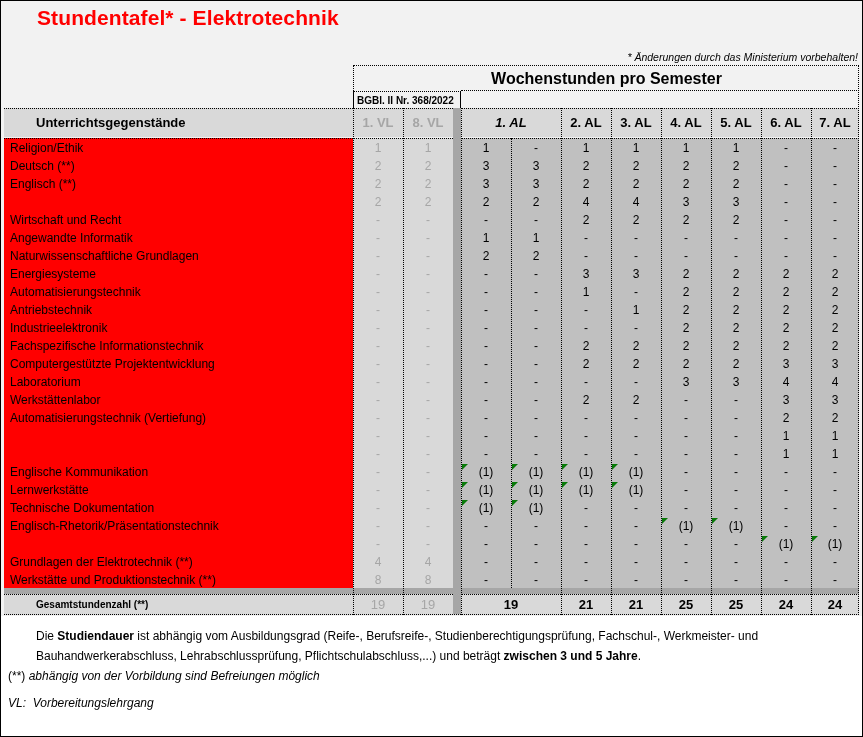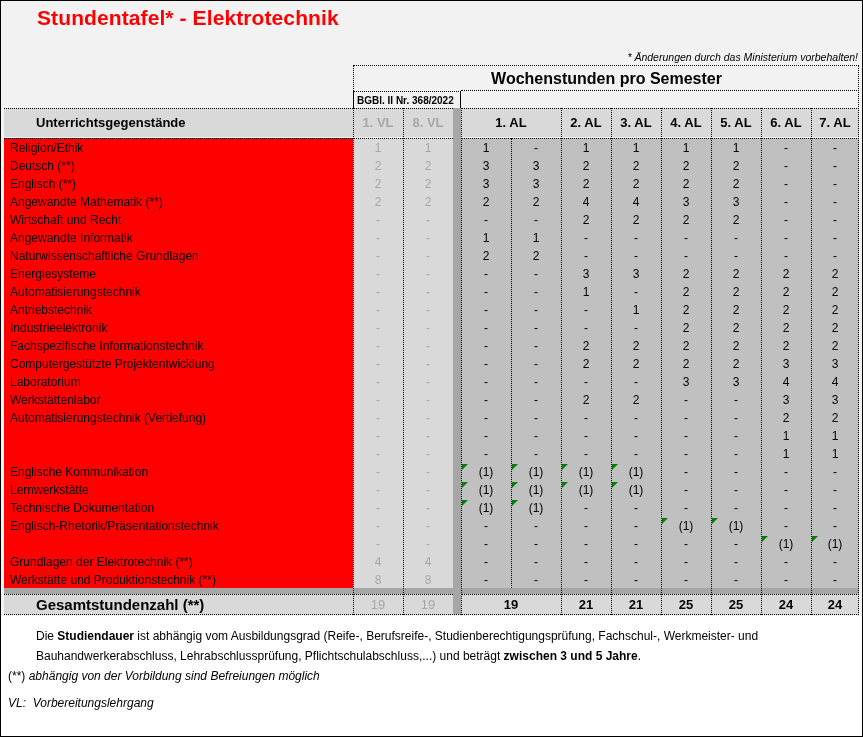--- a/index.html
+++ b/index.html
@@ -108,21 +108,21 @@
   }
   .vline.al-split { top: 138px; height: 450px; }
   .hline { position: absolute; height: 0; border-top: 1px dotted #000; }
   .total-cell {
     position: absolute; top: 594px; height: 21px; line-height: 21px;
     text-align: center; font-size: 13px; font-weight: bold;
   }
   .total-cell.vl { color: #a6a6a6; font-weight: normal; }
   .total-label {
     position: absolute; left: 36px; top: 594px; height: 30px; line-height: 21px;
-    font-size: 15px; font-weight: bold;
+    font-size: 10px; font-weight: bold;
   }
   .footer-bg {
     left: 1px; top: 616px; width: 861px; height: 120px; background: #ffffff;
   }
   .note-main {
     position: absolute; left: 36px; top: 626px; width: 800px;
     font-size: 12px; line-height: 20px;
   }
   .note-main b { font-weight: bold; }
   .note-star {
@@ -142,21 +142,21 @@
 
 <div class="abs wochen-header dot-t dot-l">Wochenstunden pro Semester</div>
 <div class="abs bgbl dot-t dot-l">BGBl. II Nr. 368/2022</div>
 <div class="hline" style="left:461px; top:90px; width:398px;"></div>
 
 <div class="abs header-row dot-t"></div>
 <div class="subject-header">Unterrichtsgegenstände</div>
 
 <div class="hcell vl" style="left:353px; width:50px;">1. VL</div>
 <div class="hcell vl" style="left:403px; width:50px;">8. VL</div>
-<div class="hcell" style="left:461px; width:100px;">1. AL</div>
+<div class="hcell" style="left:461px; width:100px;font-style:italic;">1. AL</div>
 <div class="hcell" style="left:561px; width:50px;">2. AL</div>
 <div class="hcell" style="left:611px; width:50px;">3. AL</div>
 <div class="hcell" style="left:661px; width:50px;">4. AL</div>
 <div class="hcell" style="left:711px; width:50px;">5. AL</div>
 <div class="hcell" style="left:761px; width:50px;">6. AL</div>
 <div class="hcell" style="left:811px; width:48px;">7. AL</div>
 
 <div class="abs red-block dot-t"></div>
 <div class="abs vl-block dot-t"></div>
 <div class="abs al-block dot-t"></div>
@@ -210,21 +210,20 @@
       <div class="c al" style="left: 457px; width: 50px;">3</div>
       <div class="c al" style="left: 507px; width: 50px;">3</div>
       <div class="c al" style="left: 557px; width: 50px;">2</div>
       <div class="c al" style="left: 607px; width: 50px;">2</div>
       <div class="c al" style="left: 657px; width: 50px;">2</div>
       <div class="c al" style="left: 707px; width: 50px;">2</div>
       <div class="c al" style="left: 757px; width: 50px;">-</div>
       <div class="c al" style="left: 807px; width: 48px;">-</div>
     </div>
     <div class="row" style="top: 193px;">
-      <div class="subj">Angewandte Mathematik (**)</div>
       <div class="c vl" style="left: 349px; width: 50px;">2</div>
       <div class="c vl" style="left: 399px; width: 50px;">2</div>
       <div class="c al" style="left: 457px; width: 50px;">2</div>
       <div class="c al" style="left: 507px; width: 50px;">2</div>
       <div class="c al" style="left: 557px; width: 50px;">4</div>
       <div class="c al" style="left: 607px; width: 50px;">4</div>
       <div class="c al" style="left: 657px; width: 50px;">3</div>
       <div class="c al" style="left: 707px; width: 50px;">3</div>
       <div class="c al" style="left: 757px; width: 50px;">-</div>
       <div class="c al" style="left: 807px; width: 48px;">-</div>

